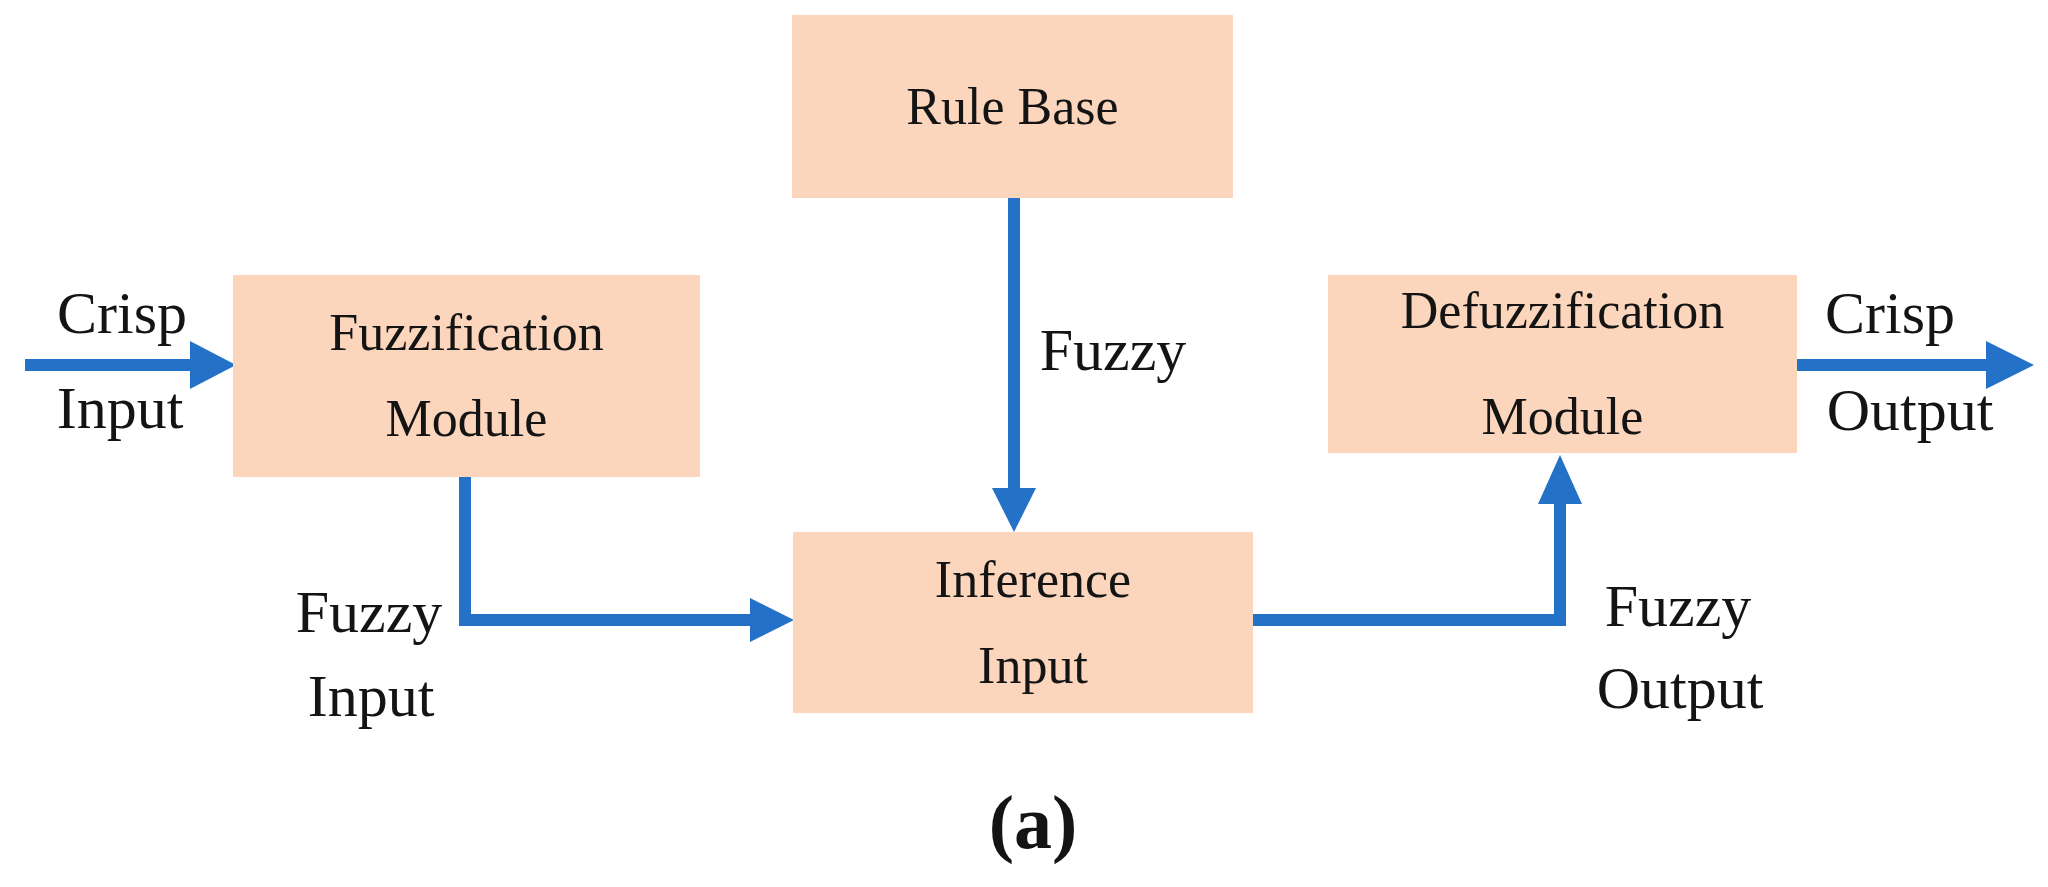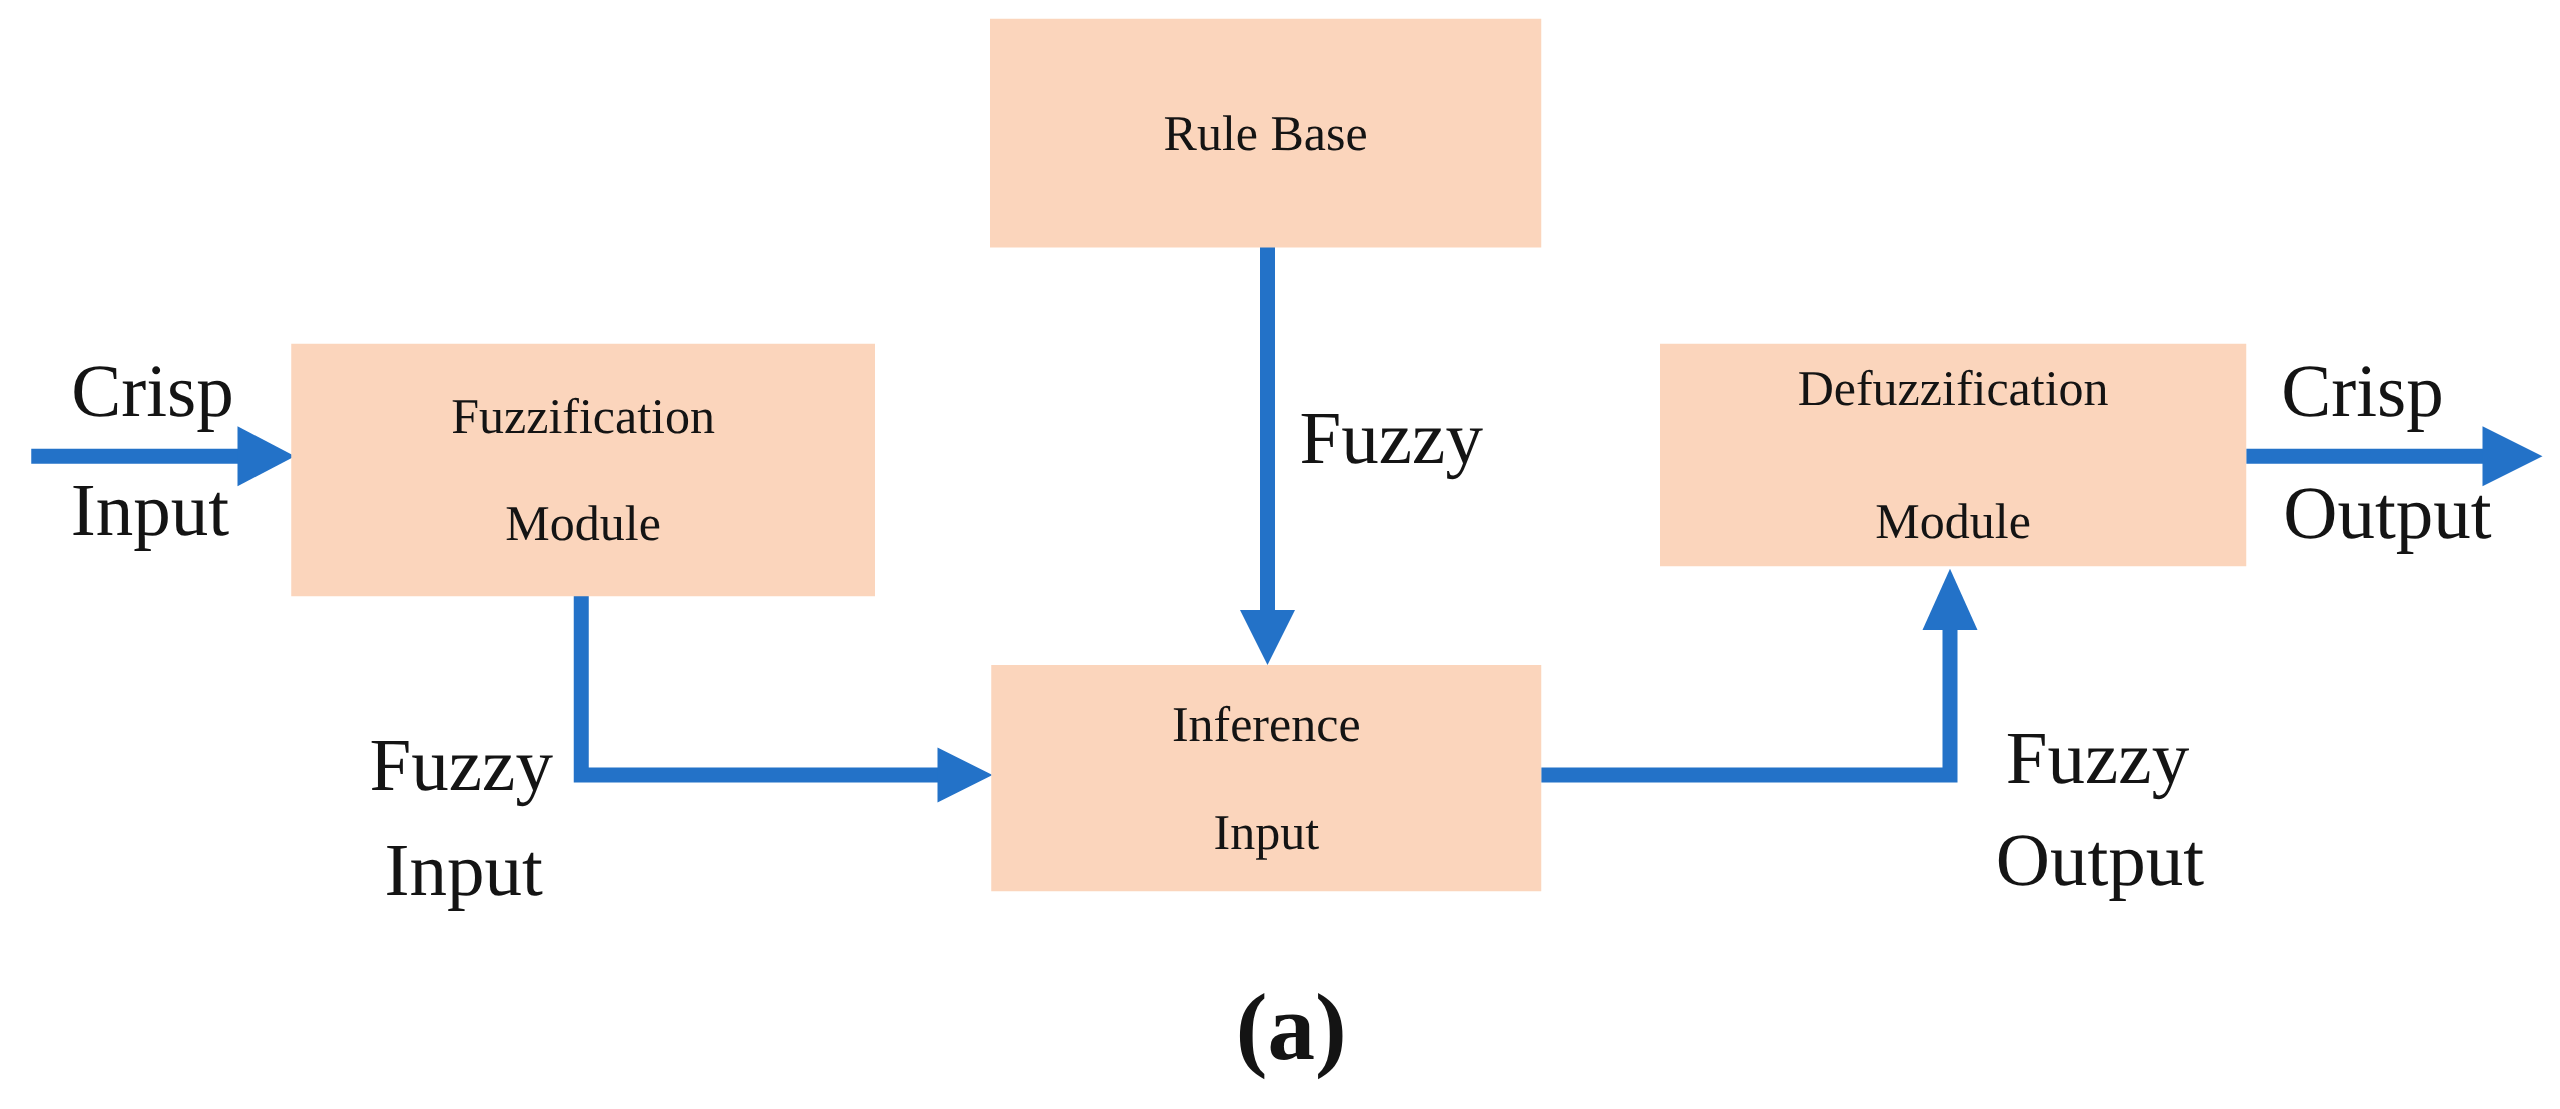--- a/index.html
+++ b/index.html
@@ -28,28 +28,28 @@
     stroke: none;
   }
   .box {
     position: absolute;
     background: var(--box-fill, #fbd5bc);
     display: flex;
     flex-direction: column;
     align-items: center;
     justify-content: center;
     text-align: center;
-    font-size: 40px;
+    font-size: 52px;
     line-height: 86px;
     white-space: nowrap;
   }
   .box--rule-base       { left: 792px;  top: 15px;  width: 441px; height: 183px; }
   .box--fuzzification   { left: 233px;  top: 275px; width: 467px; height: 202px; }
   .box--defuzzification { left: 1328px; top: 275px; width: 469px; height: 178px; gap: 20px; }
-  .box--inference       { left: 793px;  top: 532px; width: 440px; height: 181px; }
+  .box--inference       { left: 793px;  top: 532px; width: 440px; height: 181px; padding-left: 20px; }
   .lbl {
     position: absolute;
     font-size: 60px;
     line-height: 64px;
     white-space: nowrap;
     transform: translateX(-50%);
   }
   .lbl--crisp-in-1  { left: 122px;  top: 281px; }
   .lbl--crisp-in-2  { left: 120px;  top: 376px; }
   .lbl--rules       { left: 1113px; top: 318px; }

